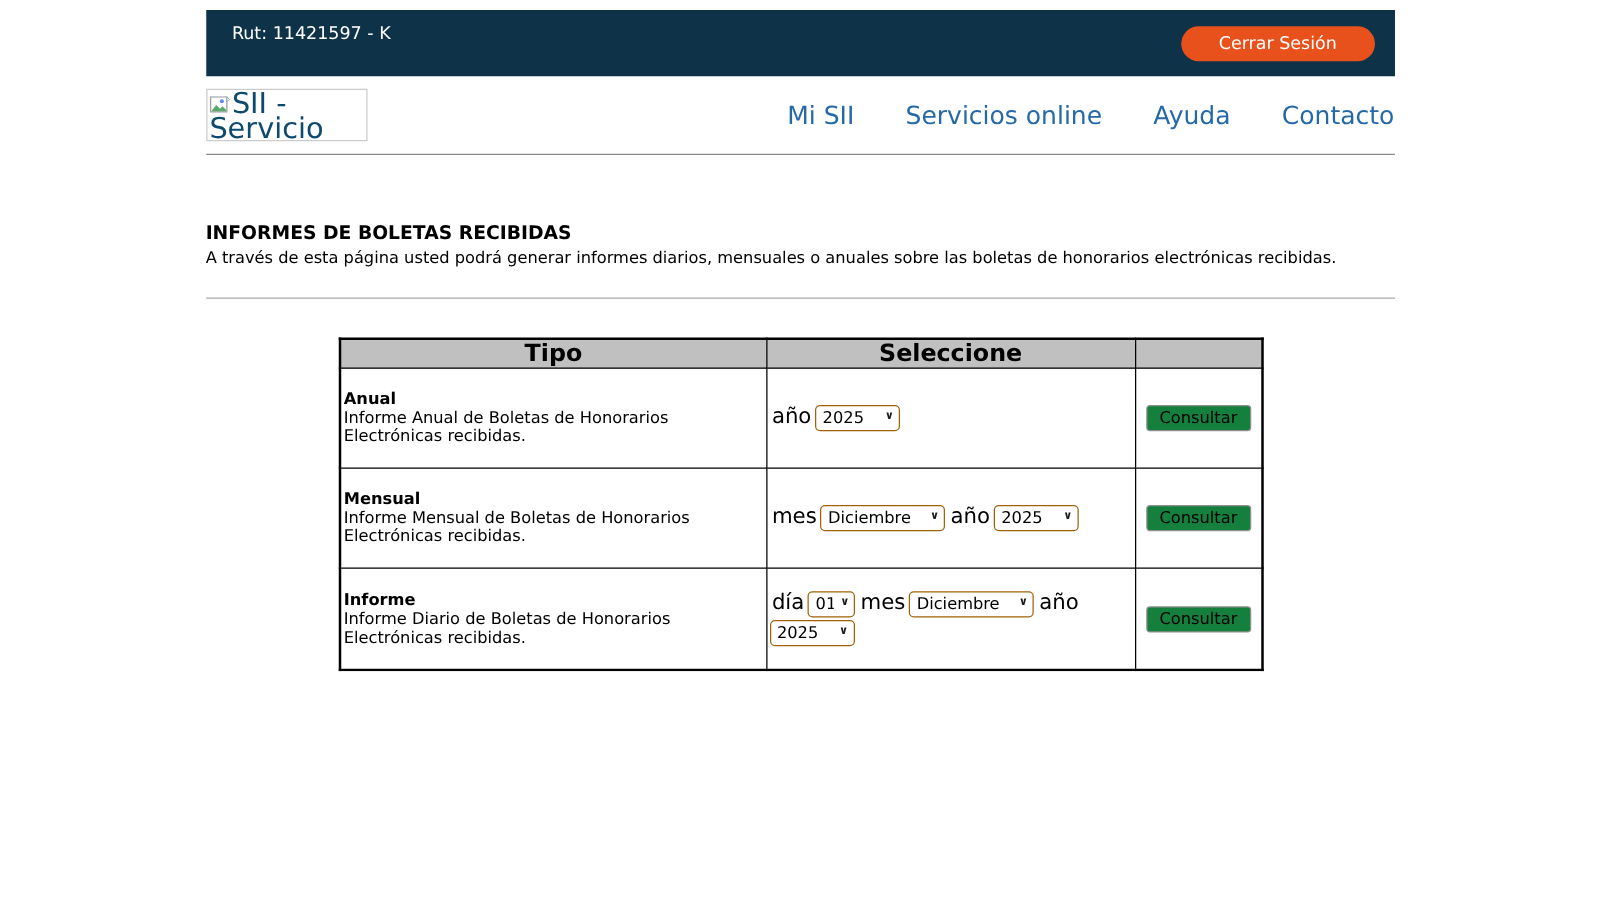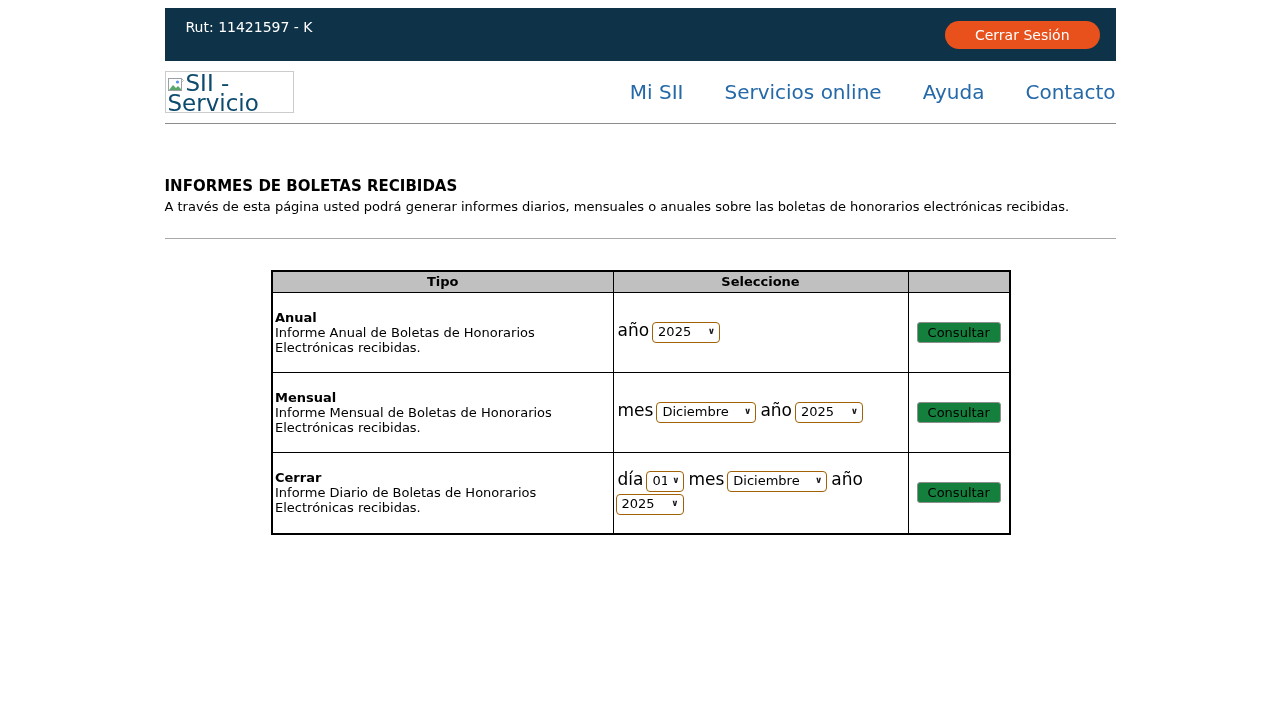--- a/index.html
+++ b/index.html
@@ -78,21 +78,21 @@
 
   table.report {
     border-collapse: collapse;
     table-layout: fixed;
     width: 738px;
     border: 2px solid #000;
   }
   table.report th, table.report td { border: 1px solid #000; }
   table.report th {
     background: #c0c0c0;
-    font-size: 13px;
+    font-size: 19px;
     font-weight: bold;
     height: 21px;
     padding: 0;
   }
   table.report td {
     font-size: 13px;
     line-height: 15px;
     padding: 17px 2px;
     vertical-align: middle;
     height: 46px;
@@ -216,21 +216,21 @@
           <td class="sel-cell">
             <span class="f-label">mes</span><span class="sel w-mes"><select><option>Diciembre</option></select><span class="chev">∨</span></span><span class="f-label">año</span><span class="sel w-ano"><select><option>2025</option></select><span class="chev">∨</span></span>
           </td>
           <td class="btn-cell">
             <button class="consult-btn">Consultar</button>
           </td>
         </tr>
 
         <tr>
           <td>
-            <div class="row-type">Cerrar</div>
+            <div class="row-type">Informe</div>
             <div>Informe Diario de Boletas de Honorarios Electrónicas recibidas.</div>
           </td>
           <td class="sel-cell">
             <span class="f-label">día</span><span class="sel w-dia"><select><option>01</option></select><span class="chev">∨</span></span><span class="f-label">mes</span><span class="sel w-mes"><select><option>Diciembre</option></select><span class="chev">∨</span></span><span class="f-label">año</span><span class="sel w-ano"><select><option>2025</option></select><span class="chev">∨</span></span>
           </td>
           <td class="btn-cell">
             <button class="consult-btn">Consultar</button>
           </td>
         </tr>
 

